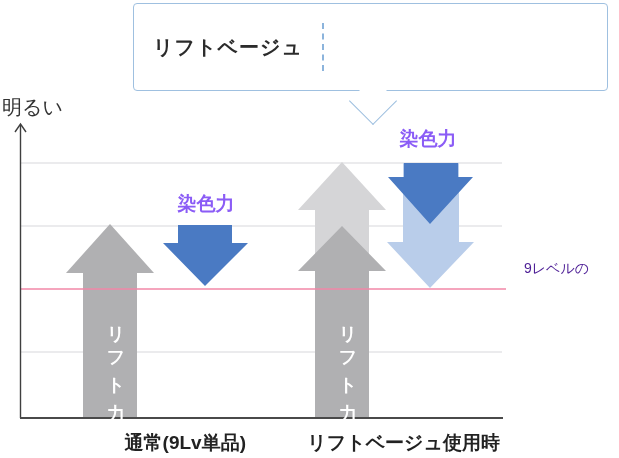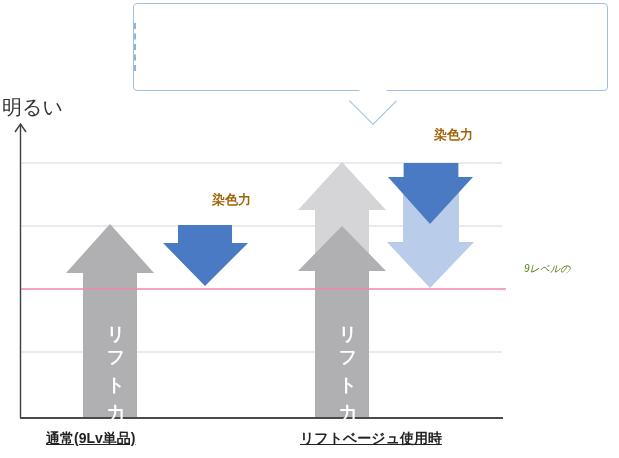--- a/index.html
+++ b/index.html
@@ -26,41 +26,42 @@
     background:#fff; border-right:1px solid #9fc0e0; border-bottom:1px solid #9fc0e0;
     transform:rotate(45deg); z-index:3;
   }
 
   
   .chart-svg { position:absolute; left:0; top:0; z-index:1; }
 
   
   .txt { position:absolute; z-index:4; }
   .y-axis-label { left:2px; top:94px; font-size:20px; color:#333; }
-  .dye-label { font-size:13px; font-weight:bold; color:#a16207; width:90px; text-align:right; }
+  .dye-label { font-size:19px; font-weight:bold; color:#8b5cf6; width:90px; text-align:center; }
   .dye-label.left { left:161px; top:191px; }
   .dye-label.right { left:383px; top:126px; }
   .lift-label {
     writing-mode:vertical-rl; text-orientation:upright;
     color:#ffffff; font-size:18px; font-weight:bold; letter-spacing:5px;
     height:120px; text-align:center;
   }
   .lift-label.left { left:92px; top:294px; width:36px; }
   .lift-label.right { left:324px; top:294px; width:36px; }
-  .ref-label { left:524px; top:258px; font-size:10px; color:#4d7c0f; line-height:21px;font-style:italic; }
-  .x-label { font-size:14px; font-weight:bold; color:#222; text-align:left; width:200px;text-decoration:underline; }
+  .ref-label { left:524px; top:258px; font-size:14px; color:#4c1d95; line-height:21px; }
+  .x-label { font-size:19px; font-weight:bold; color:#222; text-align:right; width:200px; }
   .x-label.left { left:46px; top:430px; }
   .x-label.right { left:300px; top:430px; }
 </style>
 </head>
 <body>
 
 <div class="stage">
 
   <div class="callout">
+    <div class="callout-title">リフトベージュ</div>
     <div class="callout-divider"></div>
   </div>
   <div class="callout-pointer"></div>
 
   <svg class="chart-svg" width="619" height="458" viewBox="0 0 619 458">
 
     <g>
       <line x1="21" y1="163" x2="502" y2="163" stroke="#e5e5e7" stroke-width="1.5"></line>
       <line x1="21" y1="226" x2="502" y2="226" stroke="#e5e5e7" stroke-width="1.5"></line>
       <line x1="21" y1="352" x2="502" y2="352" stroke="#e5e5e7" stroke-width="1.5"></line>

